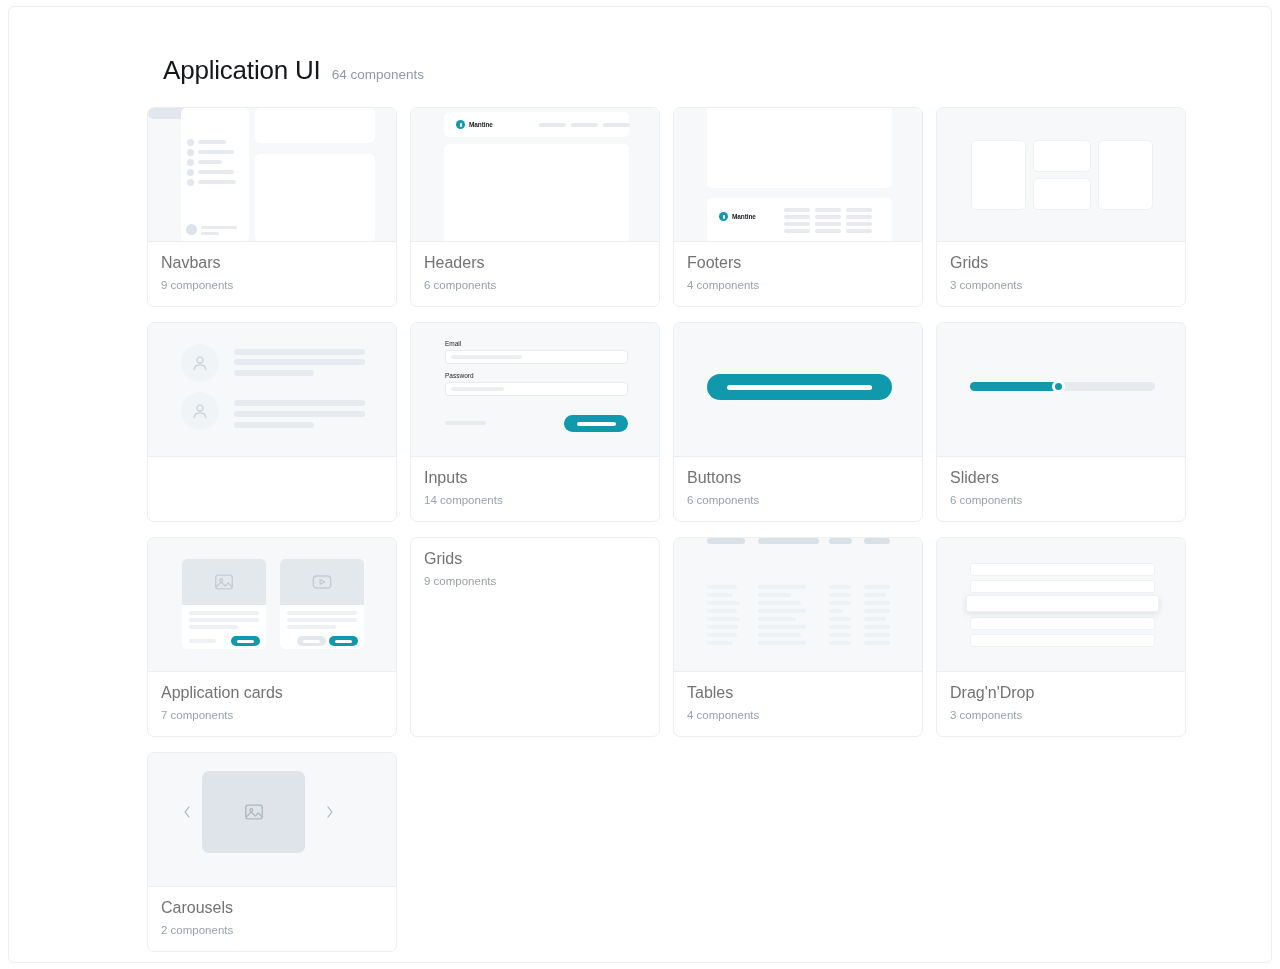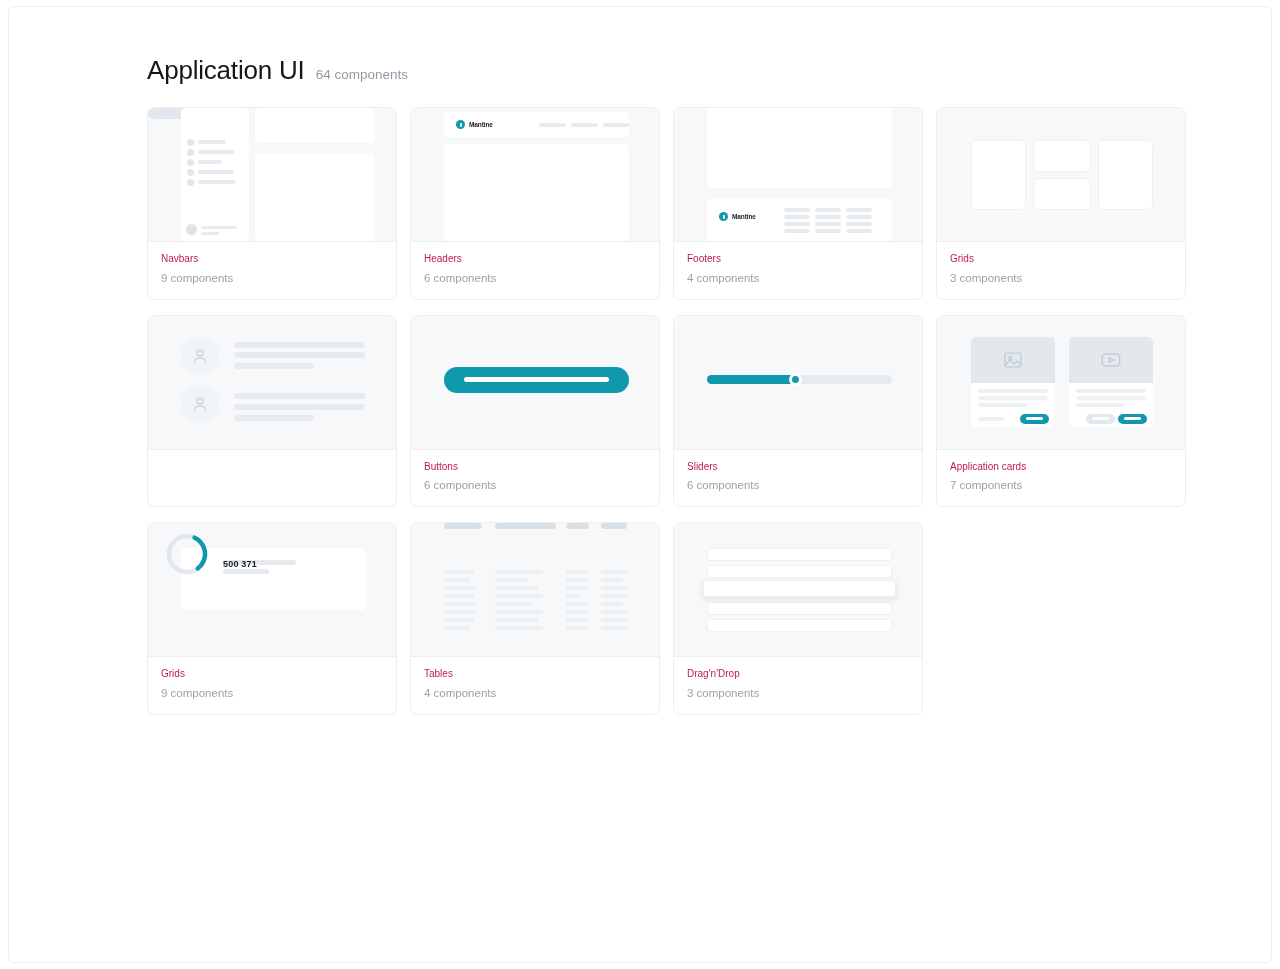--- a/index.html
+++ b/index.html
@@ -16,21 +16,21 @@
     border: 1px solid #eceef0;
     border-radius: 6px;
     overflow: hidden;
   }
   .content { position: absolute; left: 130px; top: 48px; width: 1060px; }
 
   
   .page-header { display: flex; align-items: baseline; gap: 11px; padding-left: 8px; }
   .page-title {
     font-size: 26px; font-weight: 400; color: #15171a;
-    letter-spacing: -0.2px; line-height: 1.2;
+    letter-spacing: -0.2px; line-height: 1.2; margin-left: 16px;
   }
   .page-count { font-size: 13.5px; color: #909aa4; font-weight: 400; }
 
   
   .cards-grid {
     margin-top: 21px;
     display: grid;
     grid-template-columns: repeat(4, 250px);
     gap: 15px 13px;
     padding-left: 8px;
@@ -44,21 +44,21 @@
     cursor: pointer;
   }
   .card-preview {
     height: 134px;
     background: #f6f8f9;
     border-bottom: 1px solid #eceef0;
     position: relative;
     overflow: hidden;
   }
   .card-body { padding: 11px 13px 15px 13px; }
-  .card-title { font-size: 10px; color: #be185d; line-height: 1.25; }
+  .card-title { font-size: 16px; color: #737373; line-height: 1.25; }
   .card-sub { font-size: 11.5px; color: #99a2ab; margin-top: 6px; }
 
   
   .sheet { position: absolute; background: #ffffff; border-radius: 5px; }
   .bar { position: absolute; background: #e7ebef; border-radius: 3px; }
   .bar-l { position: absolute; background: #eef1f4; border-radius: 3px; }
   .teal { background: #1098ad; }
   .dot { position: absolute; border-radius: 50%; background: #e1e7ec; }
 
   
@@ -290,20 +290,38 @@
               <circle cx="12" cy="8.5" r="3.6"></circle>
                 <path d="M5.2 20c0-3.6 3.1-5.6 6.8-5.6s6.8 2 6.8 5.6"></path>
             </svg>
           </div>
           <div class="bar" style="left:86px;top:77px;width:131px;height:6px"></div>
           <div class="bar" style="left:86px;top:88px;width:131px;height:6px"></div>
           <div class="bar" style="left:86px;top:99px;width:80px;height:6px"></div>
         </div>
       </div>
 
+      <div class="card">
+        <div class="card-preview">
+          <div class="in-label" style="left:34px;top:17px">Email</div>
+          <div class="in-field" style="left:34px;top:27px;width:183px;height:14px"></div>
+          <div class="in-ph" style="left:40px;top:32px;width:71px"></div>
+          <div class="in-label" style="left:34px;top:49px">Password</div>
+          <div class="in-field" style="left:34px;top:59px;width:183px;height:14px"></div>
+          <div class="in-ph" style="left:40px;top:64px;width:53px"></div>
+          <div class="bar-l" style="left:34px;top:98px;width:41px;height:4px;background:#e7ebef"></div>
+          <div class="btn-pill" style="left:153px;top:92px;width:64px;height:17px">
+              <i style="width:39px;height:4px"></i>
+            </div>
+        </div>
+        <div class="card-body">
+          <div class="card-title">Inputs</div>
+          <div class="card-sub">14 components</div>
+        </div>
+      </div>
 
       <div class="card">
         <div class="card-preview">
           <div class="btn-pill" style="left:33px;top:51px;width:185px;height:26px">
               <i style="width:145px;height:5px"></i>
             </div>
         </div>
         <div class="card-body">
           <div class="card-title">Buttons</div>
           <div class="card-sub">6 components</div>
@@ -359,32 +377,20 @@
               </div>
           </div>
         </div>
         <div class="card-body">
           <div class="card-title">Application cards</div>
           <div class="card-sub">7 components</div>
         </div>
       </div>
 
       <div class="card">
-        <div class="card-preview">
-          <div class="st-card"></div>
-          <div class="ring">
-            <svg viewBox="0 0 44 44">
-              <circle cx="22" cy="22" r="18" fill="none" stroke="#e1e7ec" stroke-width="4.5"></circle>
-              <circle cx="22" cy="22" r="18" fill="none" stroke="#1098ad" stroke-width="4.5" stroke-linecap="round" stroke-dasharray="113" stroke-dashoffset="76" transform="rotate(-65 22 22)"></circle>
-            </svg>
-          </div>
-          <div class="bar" style="left:75px;top:37px;width:73px;height:5px"></div>
-          <div class="bar" style="left:75px;top:46px;width:46px;height:5px"></div>
-          <div class="st-num">500 371</div>
-        </div>
         <div class="card-body">
           <div class="card-title">Grids</div>
           <div class="card-sub">9 components</div>
         </div>
       </div>
 
       <div class="card">
         <div class="card-preview">
           <div class="tb-head" style="left:33px;width:38px"></div>
           <div class="tb-head" style="left:84px;width:61px"></div>
@@ -440,16 +446,41 @@
           <div class="dnd-row active" style="top:57px"></div>
           <div class="dnd-row" style="top:79px"></div>
           <div class="dnd-row" style="top:96px"></div>
         </div>
         <div class="card-body">
           <div class="card-title">Drag'n'Drop</div>
           <div class="card-sub">3 components</div>
         </div>
       </div>
 
+      <div class="card">
+        <div class="card-preview">
+          <div class="cr-arrow" style="left:34px">
+            <svg viewBox="0 0 10 14" fill="none" stroke="#aab3bd" stroke-width="1.2" stroke-linecap="round" stroke-linejoin="round">
+                <path d="M7 2L3 7l4 5"></path>
+              </svg>
+          </div>
+          <div class="cr-img">
+            <svg viewBox="0 0 24 24" fill="none" stroke="#aeb8c2" stroke-width="1.5" stroke-linecap="round" stroke-linejoin="round">
+              <rect x="3" y="4.5" width="18" height="15" rx="2.5"></rect>
+                <circle cx="9" cy="10" r="1.6"></circle>
+                <path d="M4 17l5-5 4.5 4.5L16.5 13l3.5 3.5"></path>
+            </svg>
+          </div>
+          <div class="cr-arrow" style="left:177px">
+            <svg viewBox="0 0 10 14" fill="none" stroke="#aab3bd" stroke-width="1.2" stroke-linecap="round" stroke-linejoin="round">
+                <path d="M3 2l4 5-4 5"></path>
+              </svg>
+          </div>
+        </div>
+        <div class="card-body">
+          <div class="card-title">Carousels</div>
+          <div class="card-sub">2 components</div>
+        </div>
+      </div>
 
     </div>
   </div>
 </div>
 
 </body></html>

